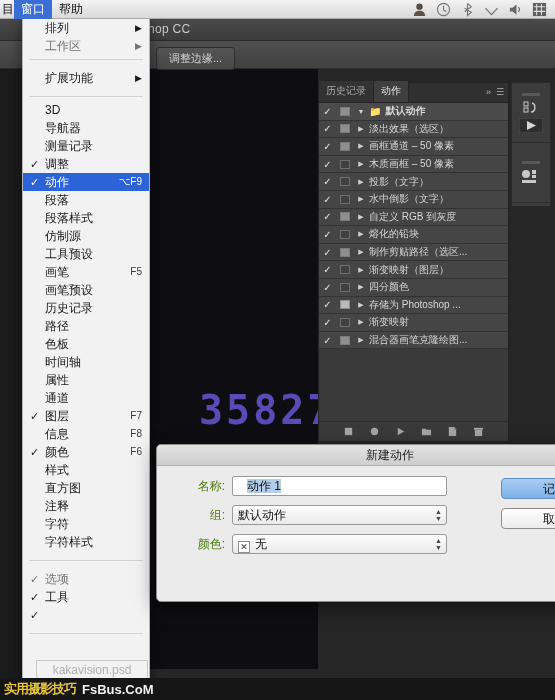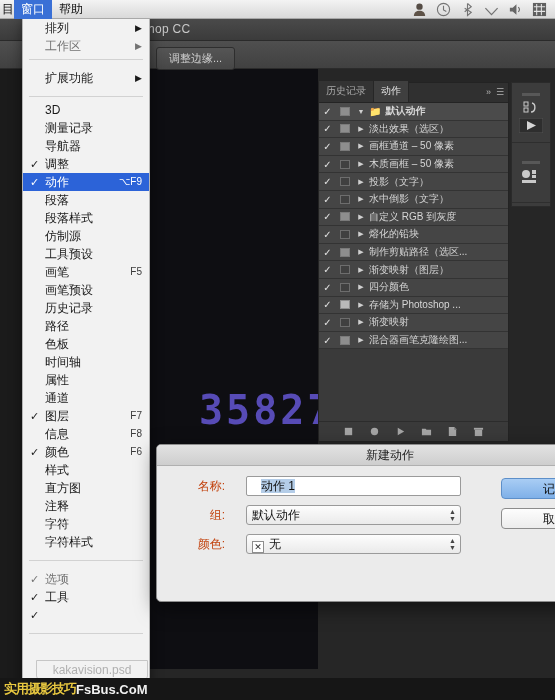--- a/index.html
+++ b/index.html
@@ -168,22 +168,22 @@
     overflow: hidden;
   }
   .dlg-title {
     height: 21px; background: linear-gradient(#e2e2e2, #cecece);
     border-bottom: 1px solid #b0b0b0;
     font-size: 12px; color: #1e1e1e; text-align: center; line-height: 21px;
   }
   .dlg-body { position: relative; padding: 10px 14px; }
   .frow { display: flex; align-items: center; margin-bottom: 9px; height: 20px; }
   .flabel {
-    width: 54px; text-align: right; margin-right: 21px;
-    font-size: 12px; color: #c2410c;
+    width: 54px; text-align: right; margin-right: 7px;
+    font-size: 12px; color: #4d7c0f;
   }
   .finput {
     width: 215px; height: 20px; background: #fff;
     border: 1px solid #9a9a9a; border-radius: 2px;
     font-size: 12px; color: #111; line-height: 18px; padding-left: 14px;
   }
   .finput .selx { background: #b4cde8; }
   .fselect {
     width: 215px; height: 20px; background: linear-gradient(#fdfdfd, #eaeaea);
     border: 1px solid #9a9a9a; border-radius: 3px;
@@ -213,21 +213,21 @@
     color: #111;
   }
   .btn.primary {
     background: linear-gradient(#a9cdf4, #7fb0e8);
     border-color: #5d8fc9; color: #0c0c0c;
   }
 
   
   .botbar {
     position: absolute; left: 0; bottom: 0; width: 555px; height: 22px;
-    background: #161616; display: flex; align-items: center; padding-left: 4px; 
+    background: #161616; display: flex; align-items: center; padding-left: 4px; gap: 6px;
   }
   .bw-cn { font-size: 13px; font-weight: bold; color: #e8c840; letter-spacing: -1px; }
   .bw-en { font-size: 13px; font-weight: bold; color: #f0f0f0; }
   .psd-chip {
     position: absolute; left: 36px; bottom: 20px; width: 112px; height: 20px;
     background: #f2f2f2; border: 1px solid #c6c6c6; border-radius: 0 0 4px 4px;
     font-size: 12px; color: #b0b0b0; line-height: 19px; text-align: center;
   }
 </style>
 </head>
@@ -433,22 +433,22 @@
     </div>
     <div class="msep"></div>
     <div class="mgap"></div>
     <div class="mrow">
       <span>扩展功能</span>
       <span class="sub">▶</span>
     </div>
     <div class="mgap"></div>
     <div class="msep"></div>
     <div class="mrow"><span>3D</span></div>
+    <div class="mrow"><span>导航器</span></div>
     <div class="mrow"><span>测量记录</span></div>
-    <div class="mrow"><span>导航器</span></div>
     <div class="mrow"><span class="chk">✓</span><span>调整</span></div>
     <div class="mrow sel"><span class="chk">✓</span><span>动作</span><span class="key">⌥F9</span></div>
     <div class="mrow"><span>段落</span></div>
     <div class="mrow"><span>段落样式</span></div>
     <div class="mrow"><span>仿制源</span></div>
     <div class="mrow"><span>工具预设</span></div>
     <div class="mrow"><span>画笔</span><span class="key">F5</span></div>
     <div class="mrow"><span>画笔预设</span></div>
     <div class="mrow"><span>历史记录</span></div>
     <div class="mrow"><span>路径</span></div>

